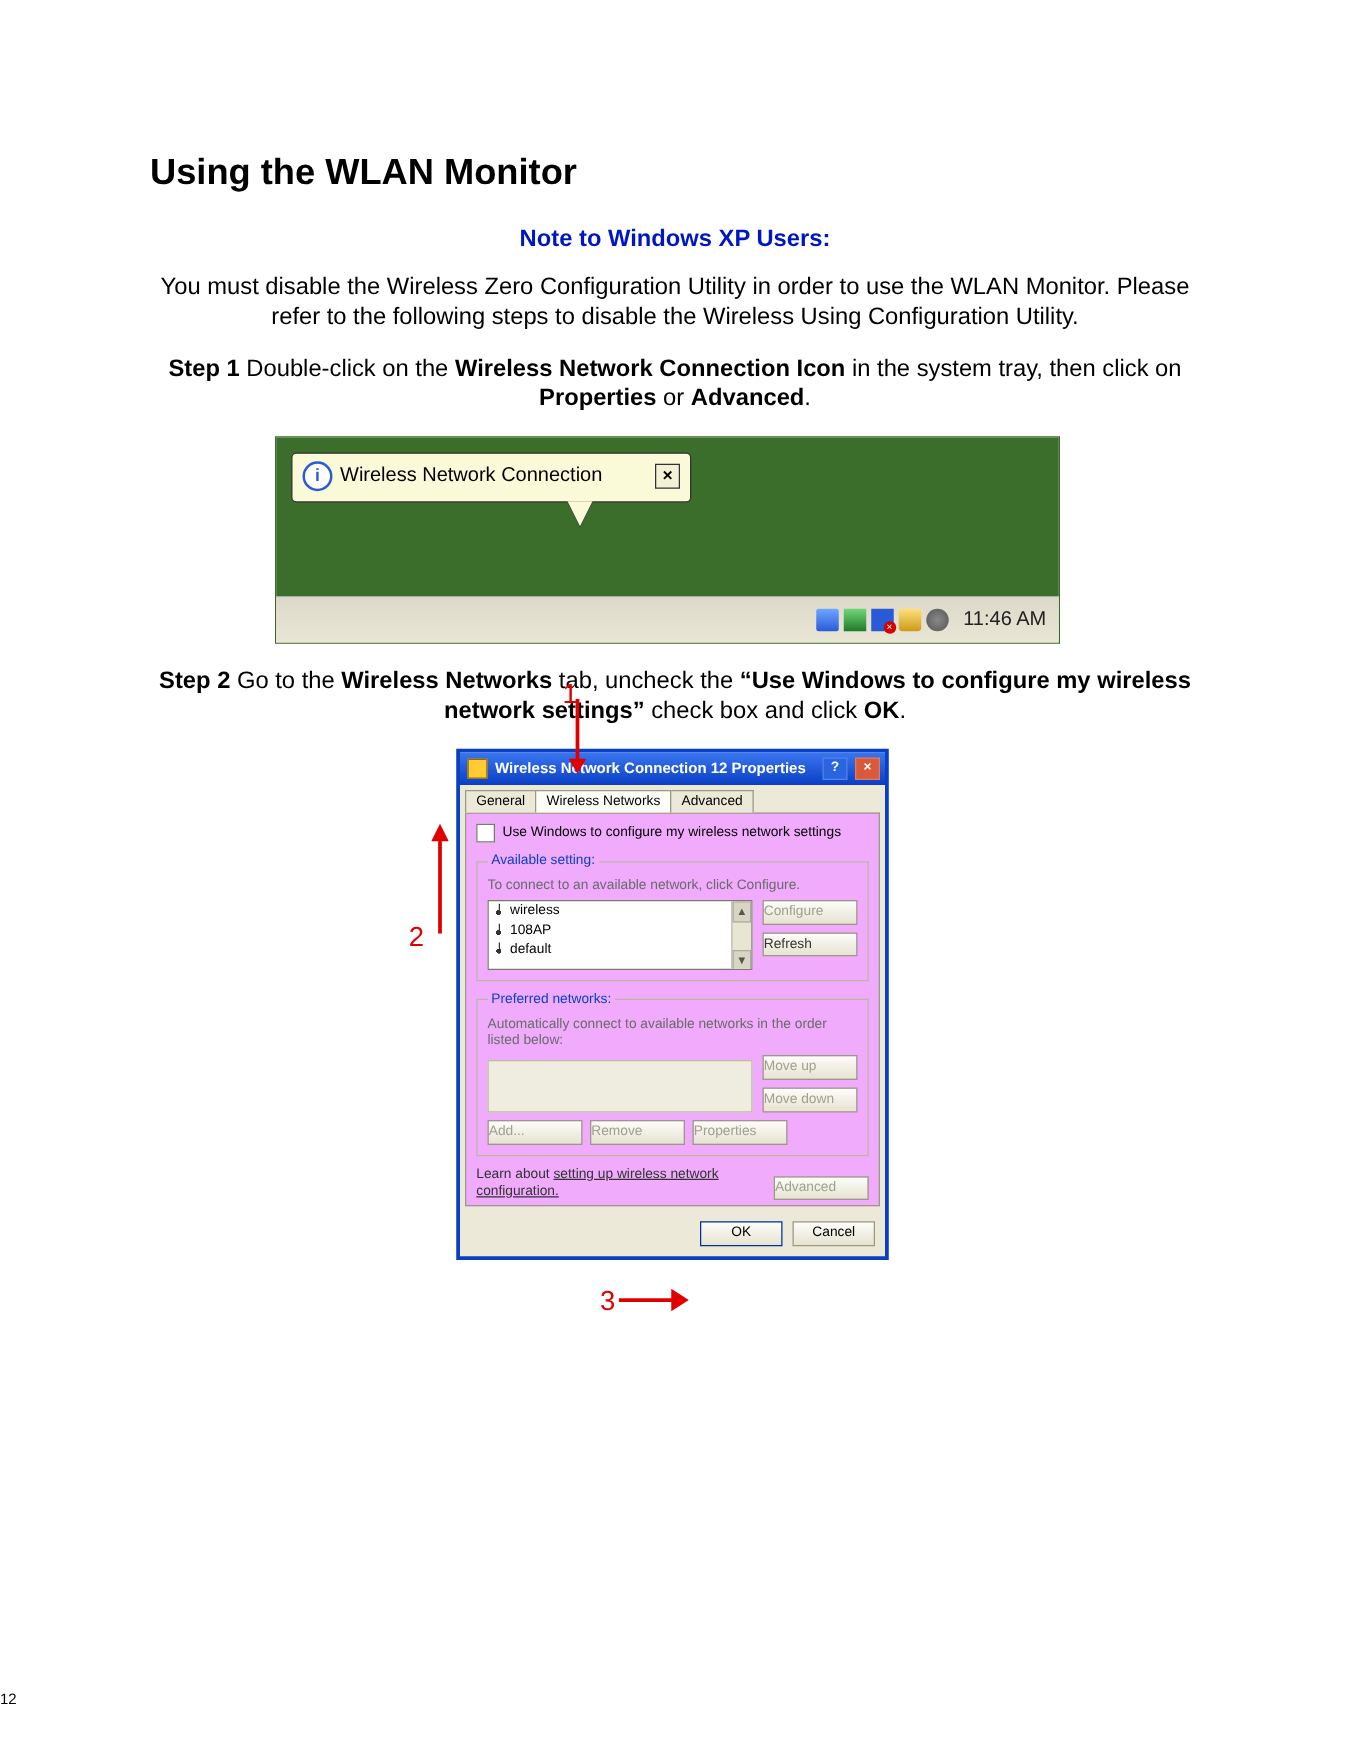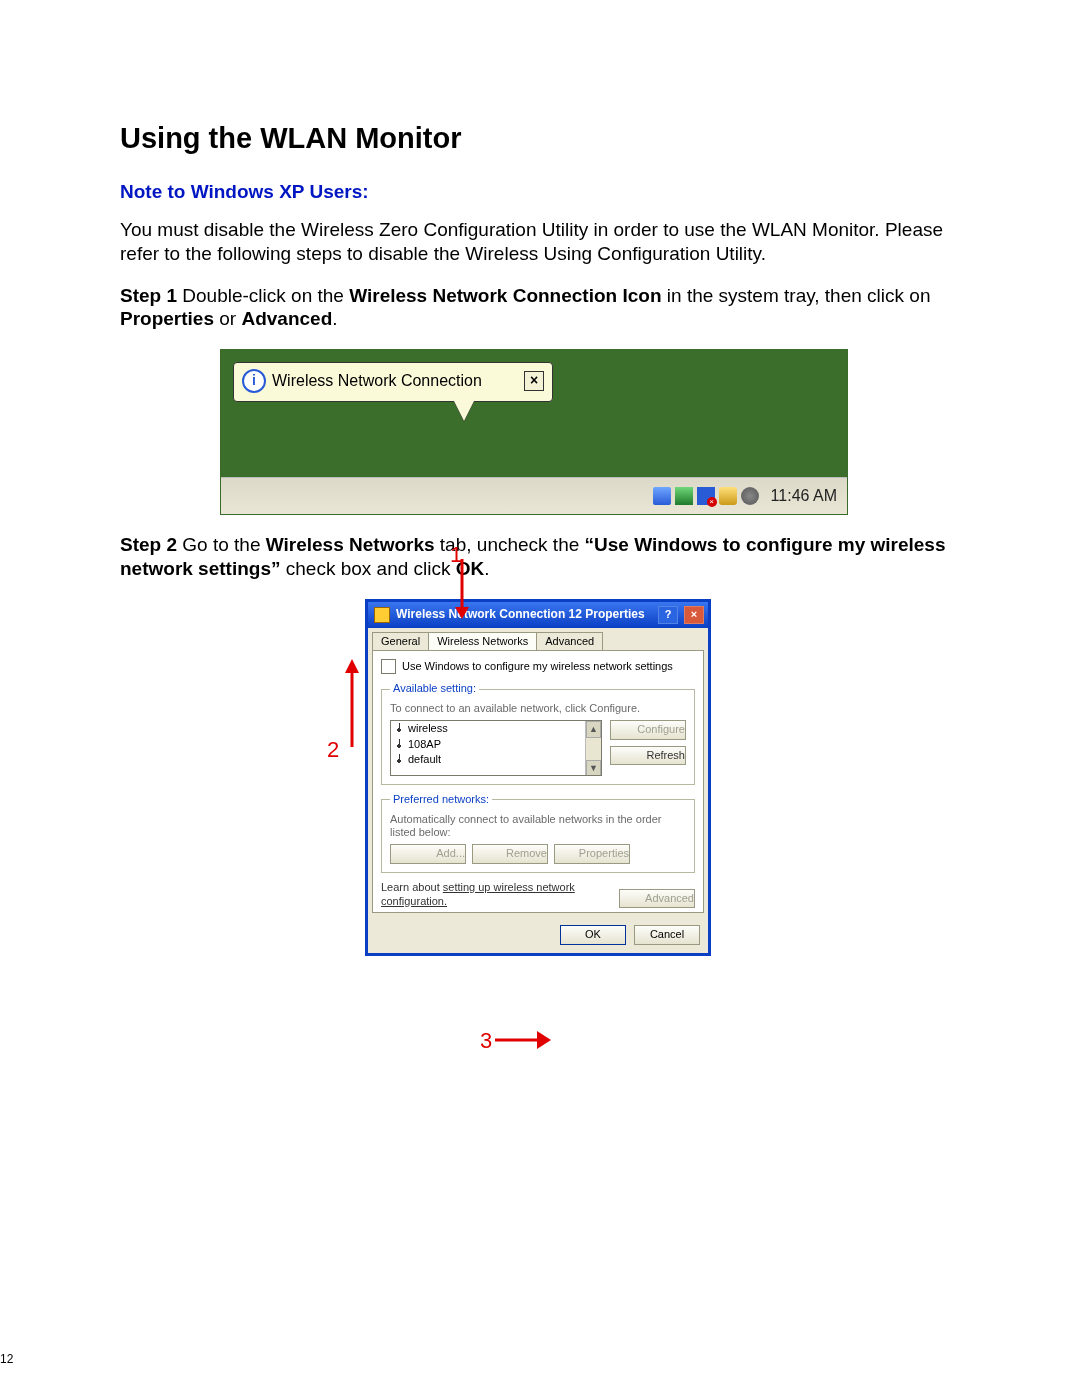--- a/index.html
+++ b/index.html
@@ -22,21 +22,21 @@
     font-size: 29px;
     font-weight: bold;
     margin: 0 0 24px 0;
   }
   .subheading {
     color: #0016c2;
     font-weight: bold;
     font-size: 19px;
     margin: 0 0 14px 0;
   }
-  p { margin: 0 0 18px 0; }
+  p { margin: 0 0 18px 0; text-align: center; }
   .step-label { color: #000000; font-weight: bold; }
   .b { font-weight: bold; }
 
   
   .shot1 {
     width: 628px;
     margin: 6px 0 18px 100px;
     border: 1px solid #3a6b2a;
     box-sizing: border-box;
   }
@@ -122,21 +122,21 @@
   .title-btn.help { background:#2a64e0; }
 
   .tabs { display:flex; padding: 4px 4px 0 4px; }
   .tab {
     border:1px solid #9a9a83; border-bottom:none;
     padding: 2px 8px; background:#ece9d8; margin-right:-1px;
     font-size: 11px;
   }
   .tab.active { background:#fdfdf8; position:relative; z-index:2; }
   .tabpage {
-    border:1px solid #9a9a83; background:#ffffff;
+    border:1px solid #9a9a83; background:#f0abfc;
     margin: 0 4px 4px 4px; padding: 8px 8px 4px 8px;
   }
   .chk-row { display:flex; align-items:center; gap:6px; margin-bottom: 8px; }
   .chk { width:13px; height:13px; border:1px solid #7a7a6a; background:#fff; }
   fieldset.group {
     border:1px solid #b8b8a0; padding: 6px 8px 8px 8px; margin: 0 0 8px 0;
   }
   fieldset.group legend { color:#0a3fc4; font-size:11px; padding:0 3px; }
   .avail-text { color: #6a6a6a; margin-bottom: 4px; }
   .avail-row { display:flex; gap:8px; }
@@ -147,21 +147,21 @@
   .listbox .item { display:flex; gap:4px; padding:1px 3px; font-size:11px; }
   .antenna { width:10px; height:10px; display:inline-block; background:
     radial-gradient(circle at 50% 80%, #333 0 2px, transparent 2px),
     linear-gradient(#333,#333) center/1px 8px no-repeat; }
   .scrollbar { position:absolute; right:0; top:0; bottom:0; width:15px; background:#e8e5d0;
     border-left:1px solid #bbb; }
   .sb-btn { height:15px; background:#d8d5c0; border:1px solid #aaa; display:flex;align-items:center;justify-content:center;font-size:9px;color:#555;}
   .btn-col { display:flex; flex-direction:column; gap:6px; }
   .xp-btn {
     border:1px solid #9a9a83; background:linear-gradient(#fdfdfa,#e6e3d0);
-    padding: 2px 0; width:74px; text-align:right; font-size:11px; color:#333;
+    padding: 2px 0; width:74px; text-align:left; font-size:11px; color:#333;
   }
   .xp-btn.disabled { color:#a0a090; }
   .pref-box { height:40px; background:#efece0; border:1px solid #bcbca4; margin:4px 0 6px 0; }
   .row3 { display:flex; gap:6px; }
   .learn { flex:1; font-size:11px; color:#333; }
   .learn .link { text-decoration: underline; }
   .okrow { display:flex; justify-content:flex-end; gap:8px; padding:8px; }
   .ok-btn {
     border:1px solid #003399; background:linear-gradient(#fdfdfa,#e6e3d0);
     padding: 2px 0; width:64px; text-align:center; font-size:11px;
@@ -275,20 +275,27 @@
             <div class="btn-col">
               <div class="xp-btn disabled">Configure</div>
               <div class="xp-btn">Refresh</div>
             </div>
           </div>
         </fieldset>
 
         <fieldset class="group">
           <legend>Preferred networks:</legend>
           <div class="avail-text">Automatically connect to available networks in the order listed below:</div>
+          <div class="avail-row">
+            <div class="pref-box" style="flex:1"></div>
+            <div class="btn-col">
+              <div class="xp-btn disabled">Move up</div>
+              <div class="xp-btn disabled">Move down</div>
+            </div>
+          </div>
           <div class="row3">
             <div class="xp-btn disabled">Add...</div>
             <div class="xp-btn disabled">Remove</div>
             <div class="xp-btn disabled">Properties</div>
           </div>
         </fieldset>
 
         <div class="avail-row" style="align-items:flex-end;margin-top:4px;">
           <div class="learn">
             <span>Learn about </span><span class="link">setting up wireless network configuration.</span>

